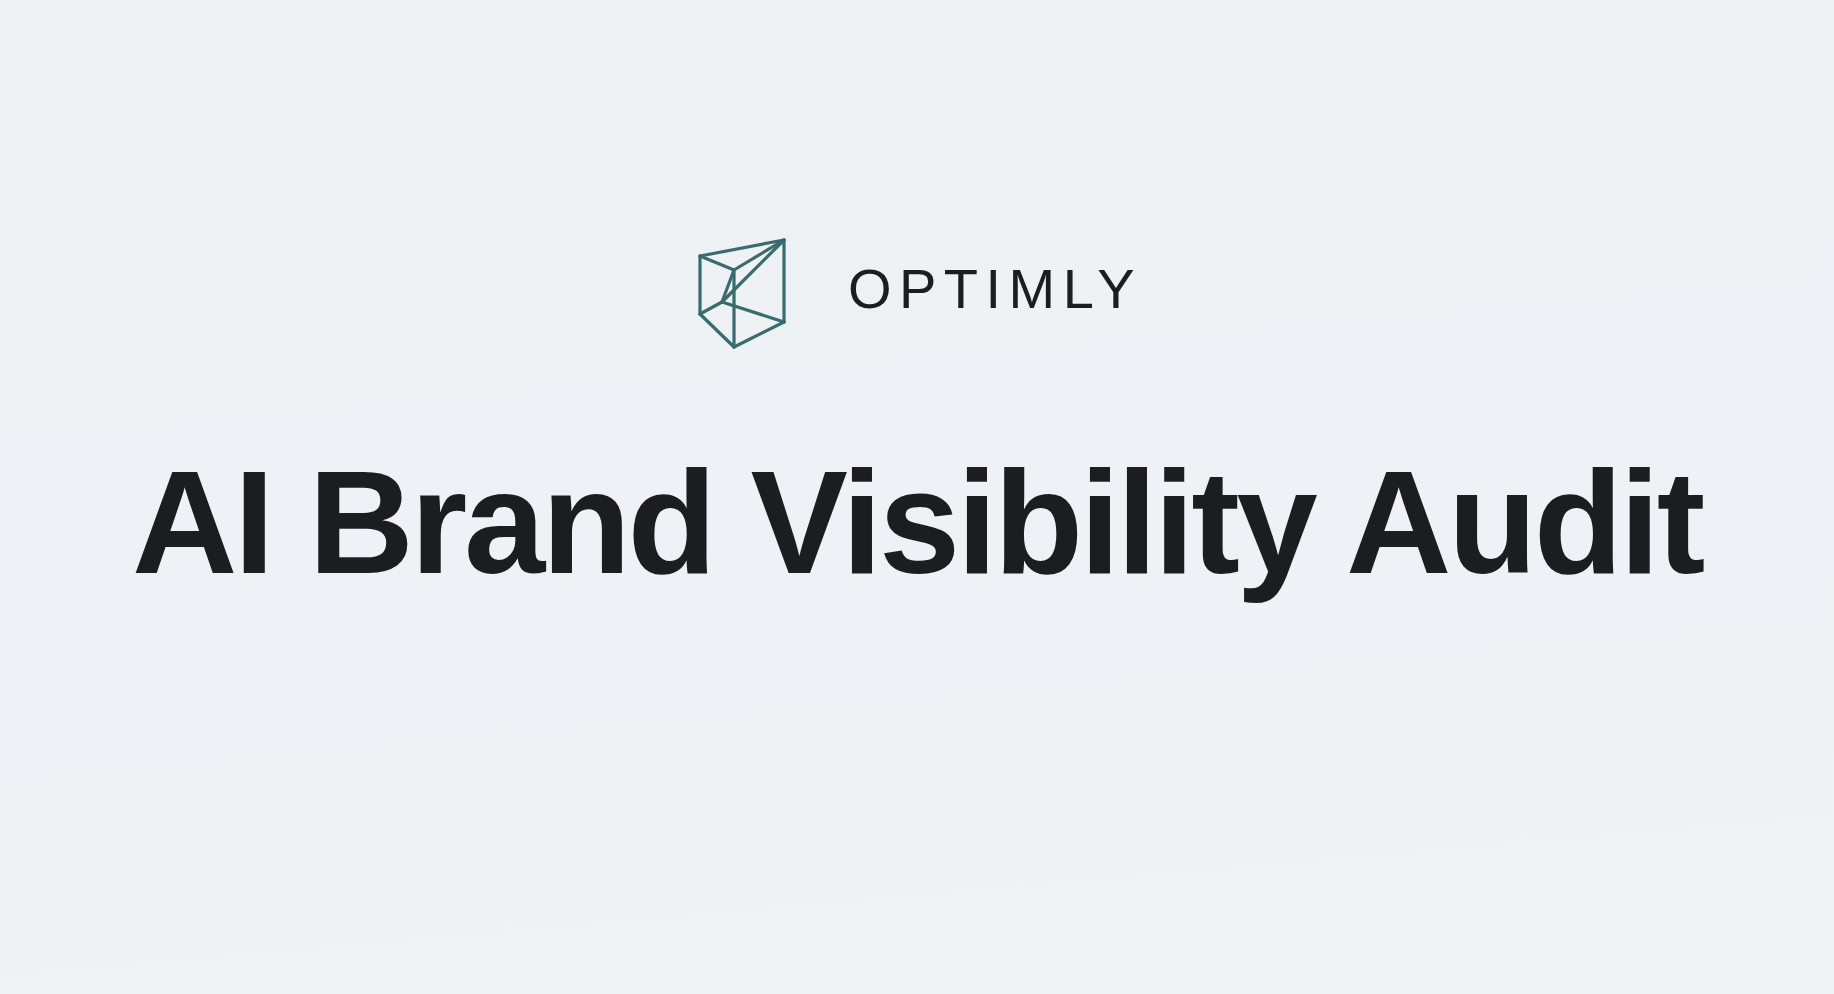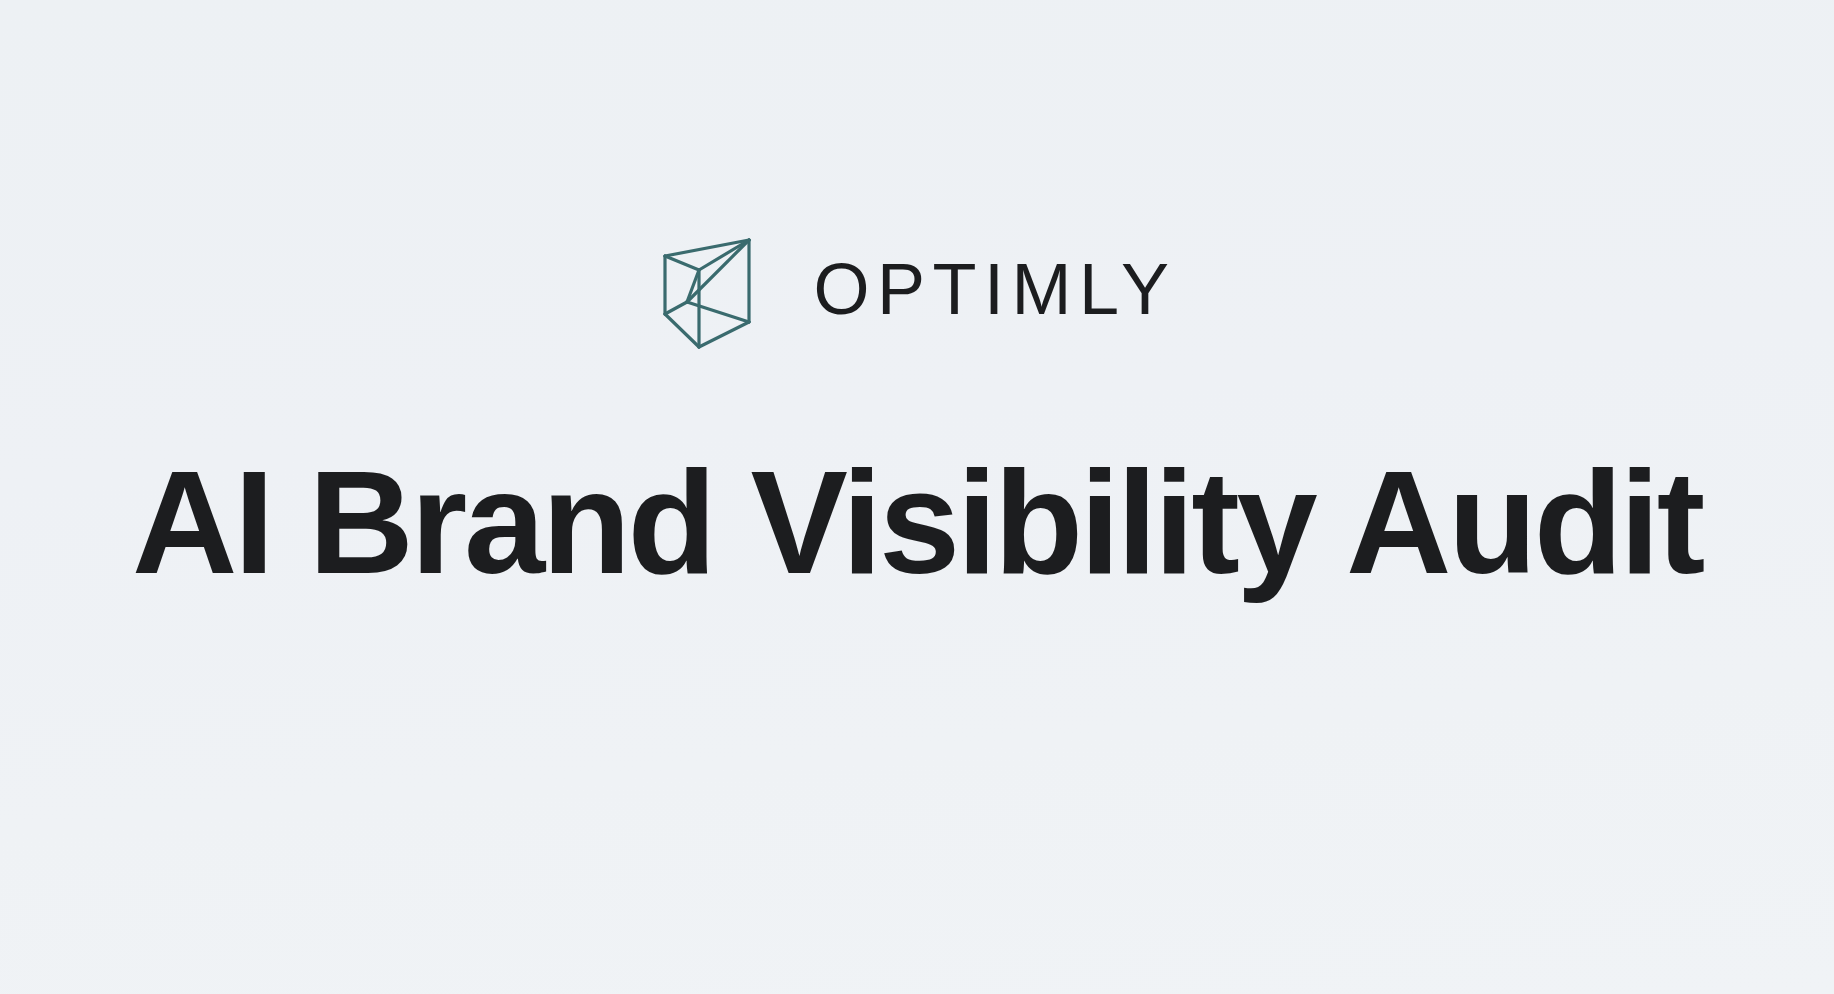--- a/index.html
+++ b/index.html
@@ -50,21 +50,21 @@
 
   .logo-mark svg {
     display: block;
     width: 100%;
     height: 100%;
     overflow: visible;
   }
 
   .wordmark {
     font-family: "Liberation Sans", sans-serif;
-    font-size: 72px;
+    font-size: 56px;
     font-weight: 300;
     letter-spacing: 7.5px;
     line-height: 1;
     color: #1c1d1f;
     white-space: nowrap;
     transform: translateY(-2px);
   }
 
   
   .headline {

